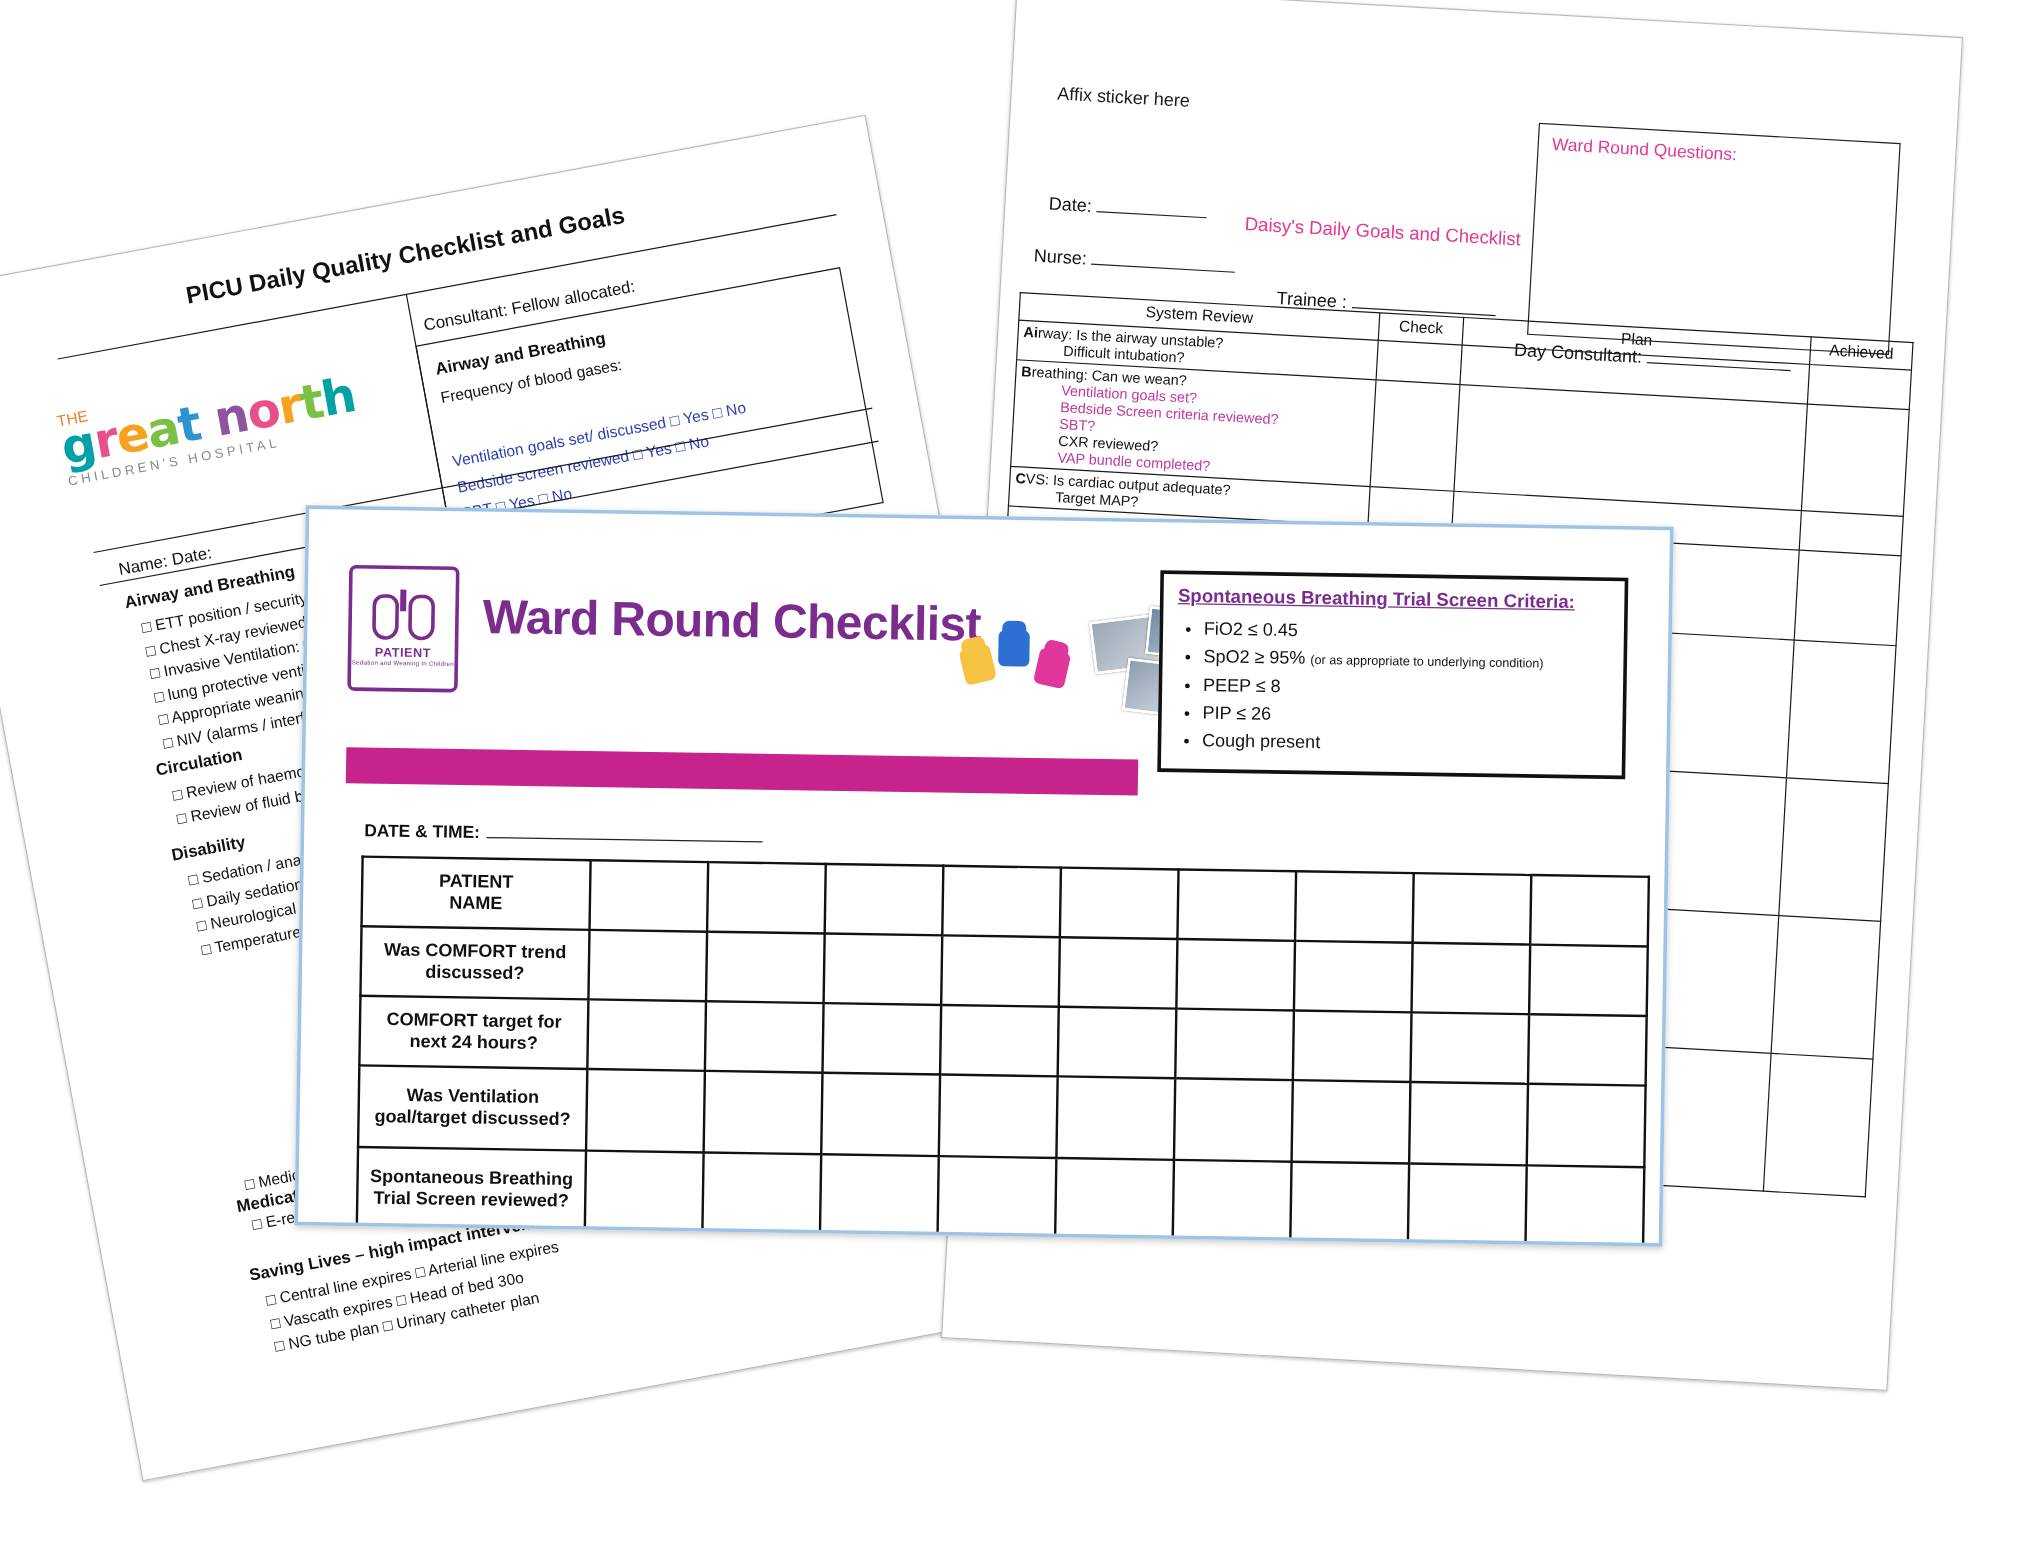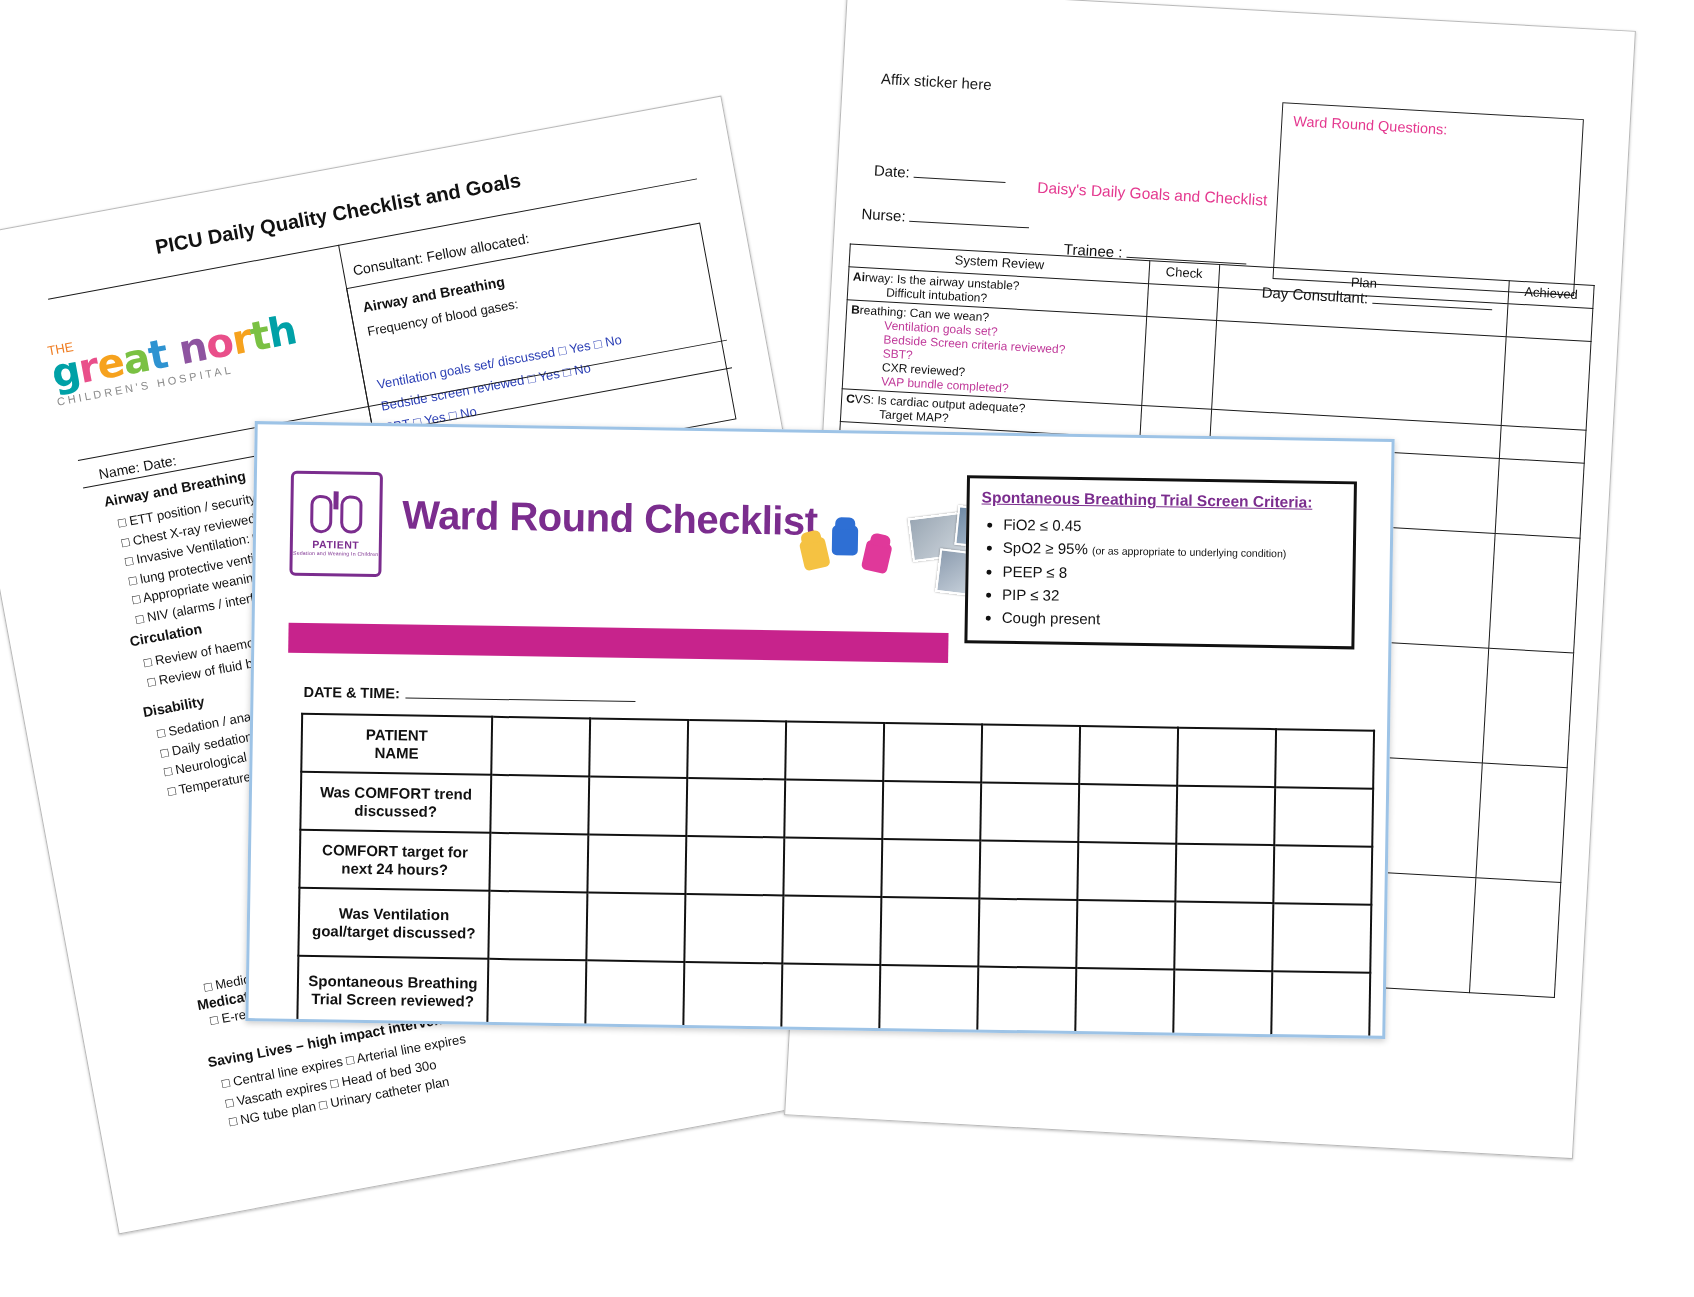--- a/index.html
+++ b/index.html
@@ -449,21 +449,21 @@
           <span>FiO2 ≤ 0.45</span>
         </li>
         <li>
           <span>SpO2 ≥ 95%</span>
           <span class="note">(or as appropriate to underlying condition)</span>
         </li>
         <li>
           <span>PEEP ≤ 8</span>
         </li>
         <li>
-          <span>PIP ≤ 32</span>
+          <span>PIP ≤ 26</span>
         </li>
         <li>
           <span>Cough present</span>
         </li>
       </ul>
     </div>
 
     <div class="w-datetime">
       <span>DATE &amp; TIME:</span><span class="line"></span>
     </div>

